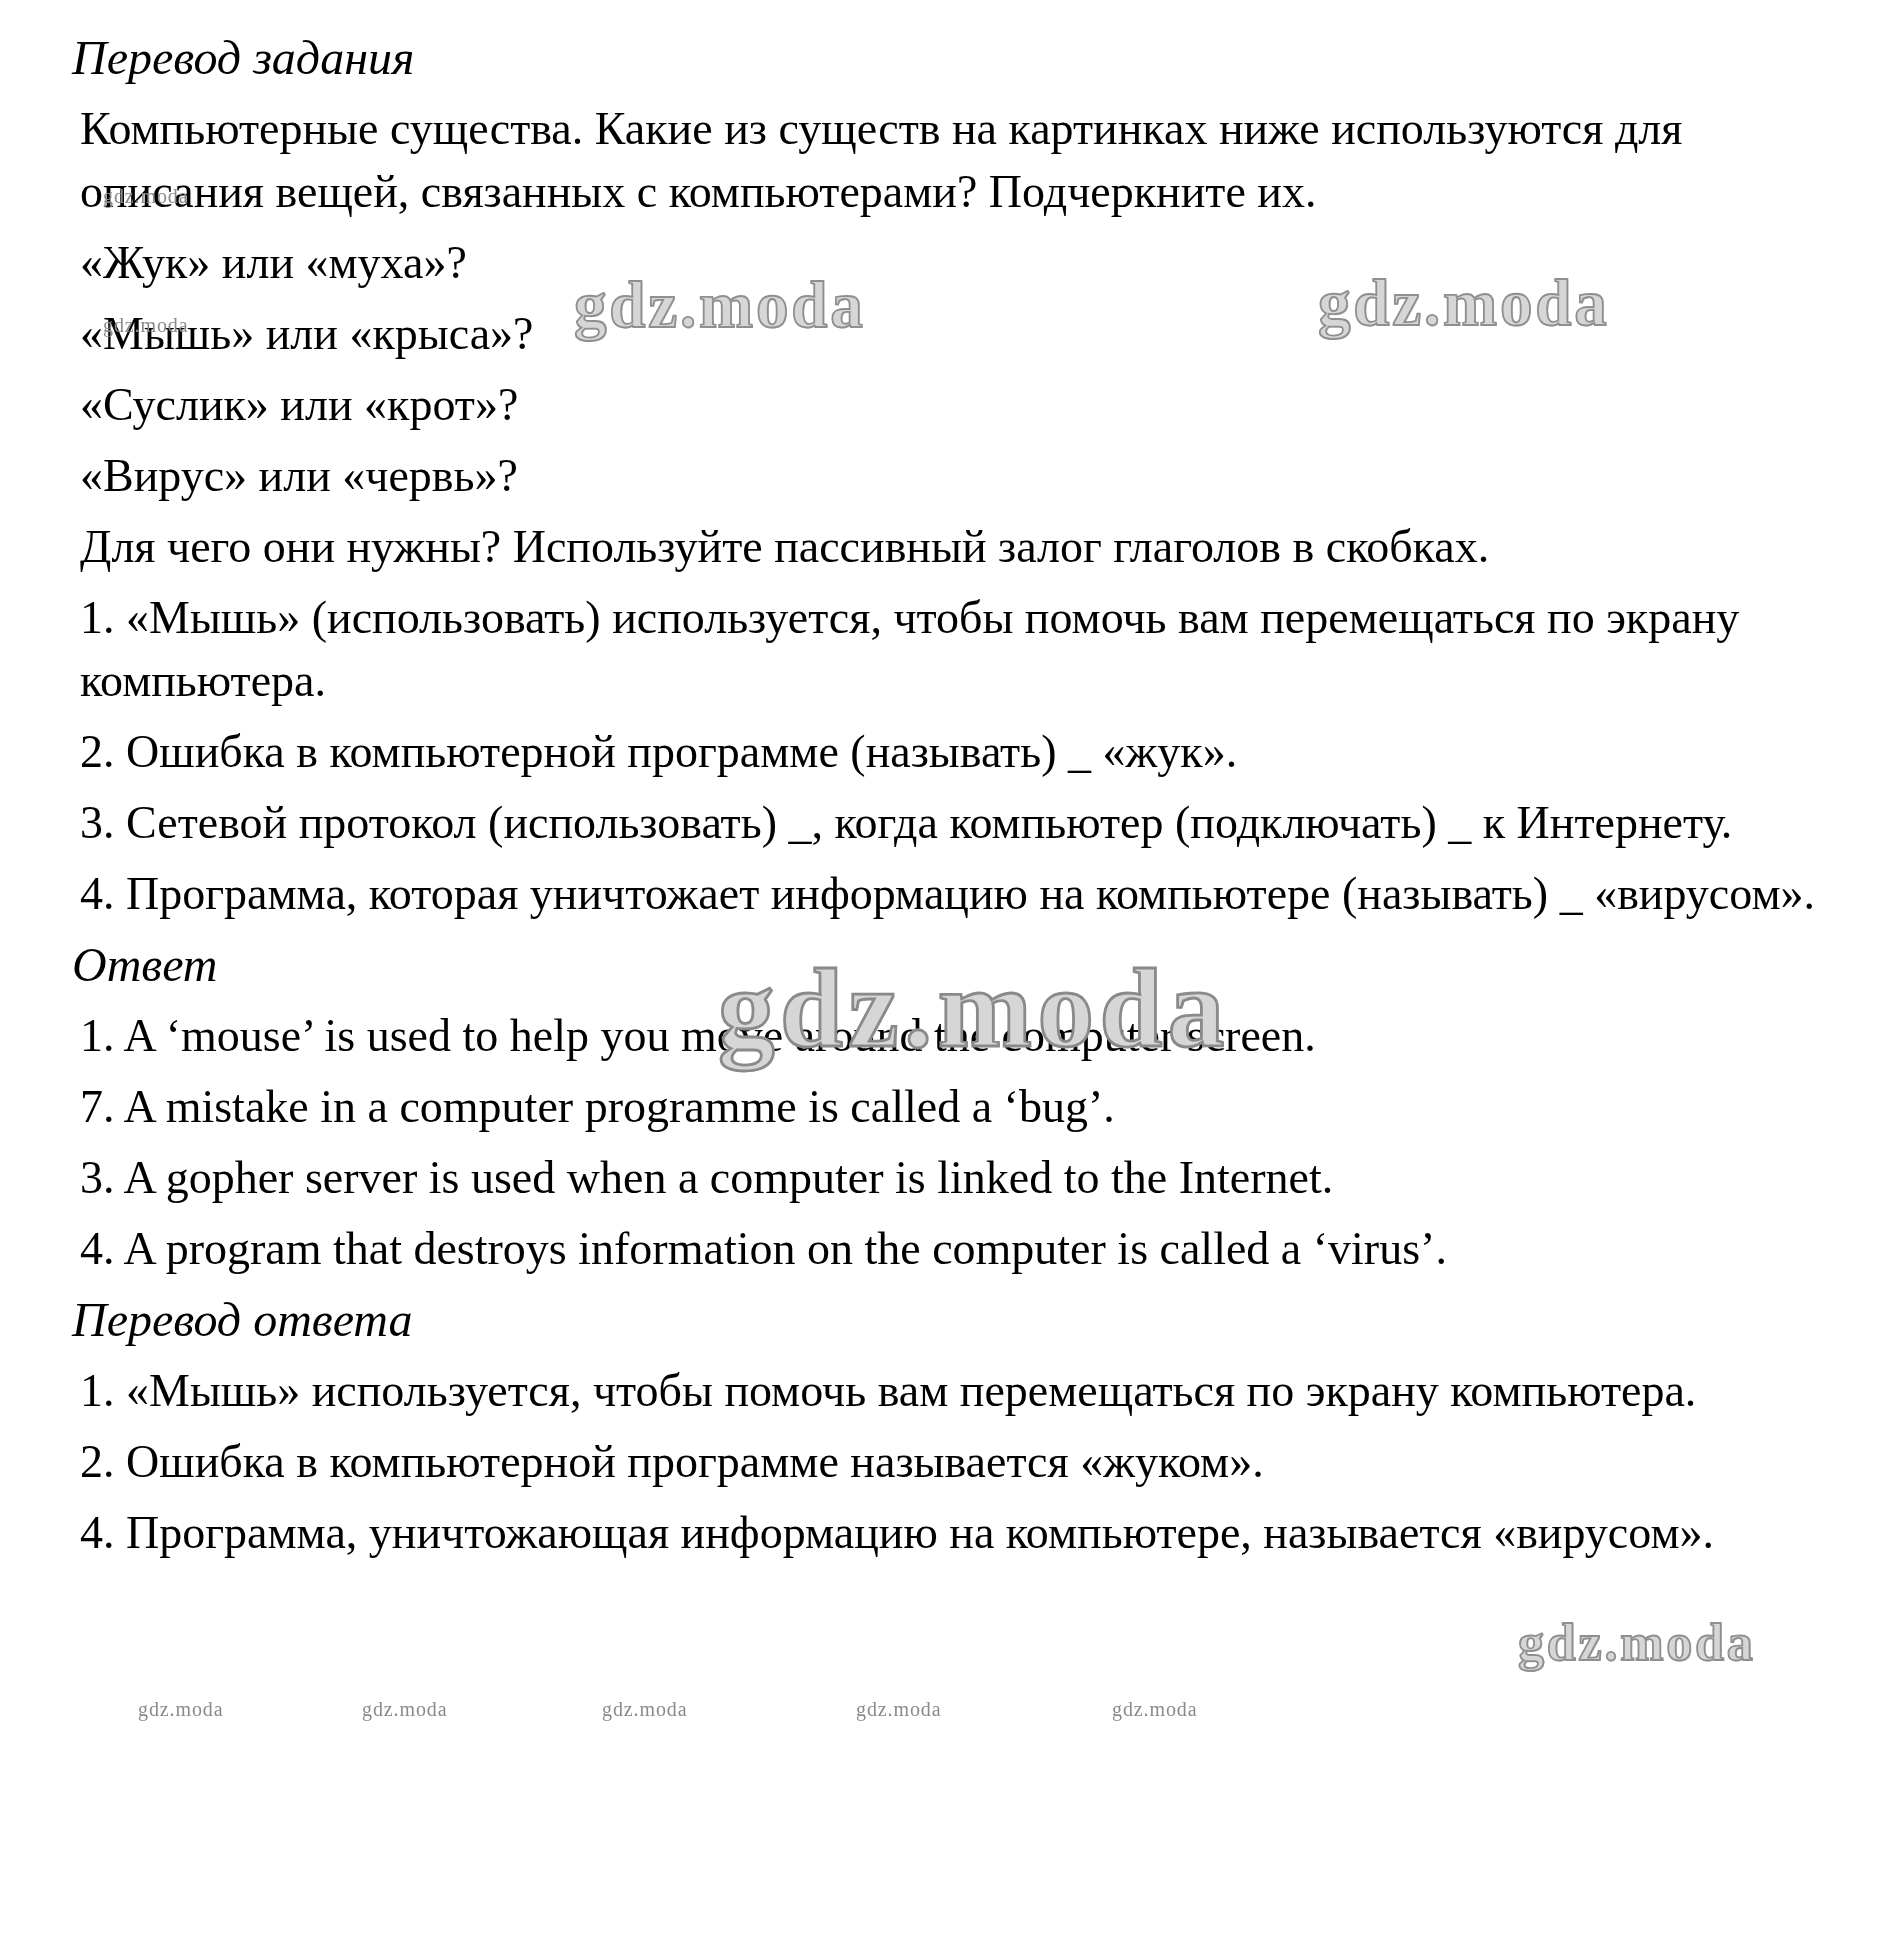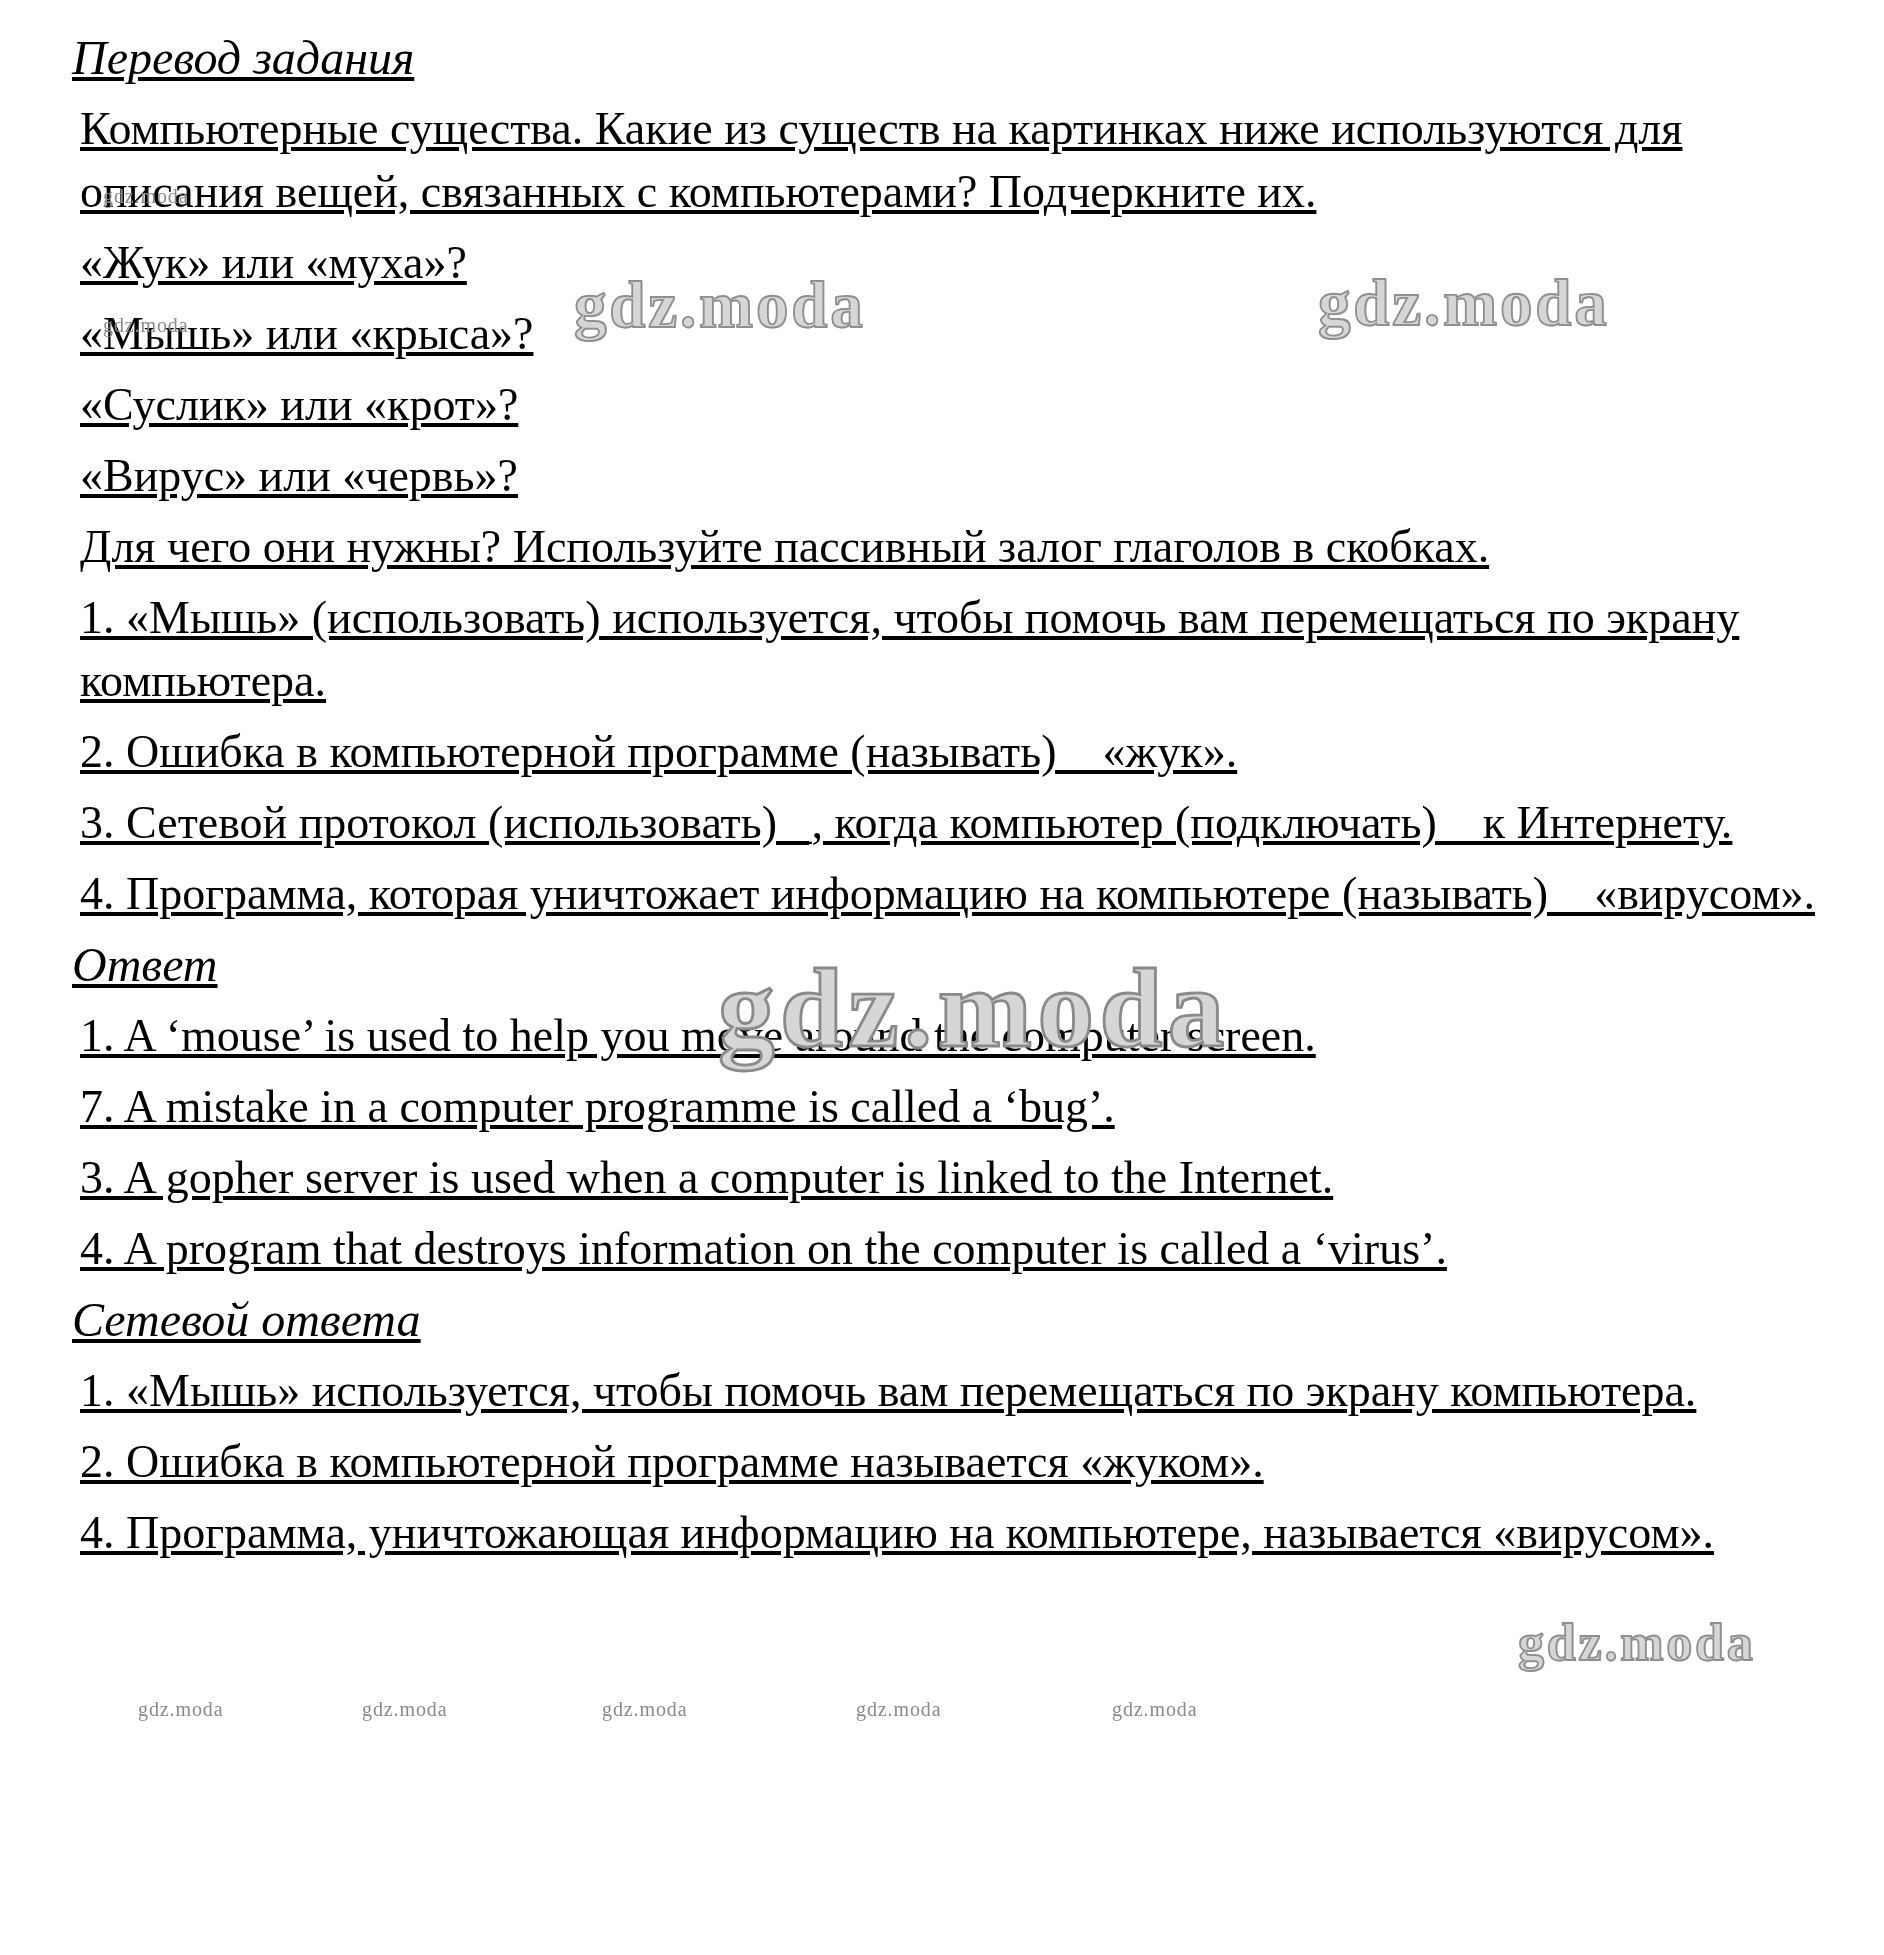--- a/index.html
+++ b/index.html
@@ -13,21 +13,20 @@
     position: relative;
     overflow: hidden;
     font-family: "Liberation Serif", serif;
     color: #000000;
   }
   .doc {
     position: relative;
     padding: 26px 51px 0 72px;
     font-size: 46px;
     line-height: 63px;
-    text-decoration: underline;
   }
   .doc p {
     margin: 8px;
   }
   h2.sec-heading {
     font-size: 48px;
     font-weight: normal;
     font-style: italic;
     margin: 0;
     line-height: 63px;
@@ -104,21 +103,21 @@
   <section>
     <h2 class="sec-heading heading-answer">Ответ</h2>
 
     <p>1. A ‘mouse’ is used to help you move around the computer screen.</p>
     <p>7. A mistake in a computer programme is called a ‘bug’.</p>
     <p>3. A gopher server is used when a computer is linked to the Internet.</p>
     <p>4. A program that destroys information on the computer is called a ‘virus’.</p>
   </section>
 
   <section>
-    <h2 class="sec-heading heading-answer-translation">Сетевой ответа</h2>
+    <h2 class="sec-heading heading-answer-translation">Перевод ответа</h2>
 
     <p>1. «Мышь» используется, чтобы помочь вам перемещаться по экрану компьютера.</p>
     <p>2. Ошибка в компьютерной программе называется «жуком».</p>
     <p>4. Программа, уничтожающая информацию на компьютере, называется «вирусом».</p>
   </section>
 
 </div>
 
 <span class="wm wm-tiny wm-t1">gdz.moda</span>
 <span class="wm wm-med  wm-m1">gdz.moda</span>

